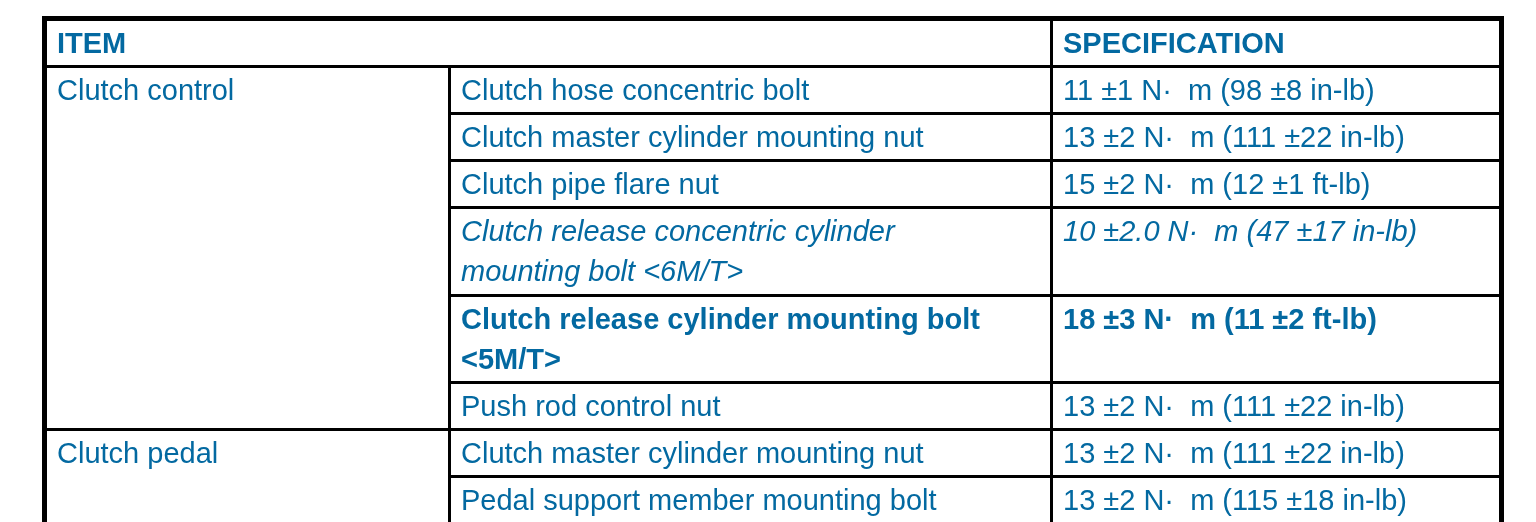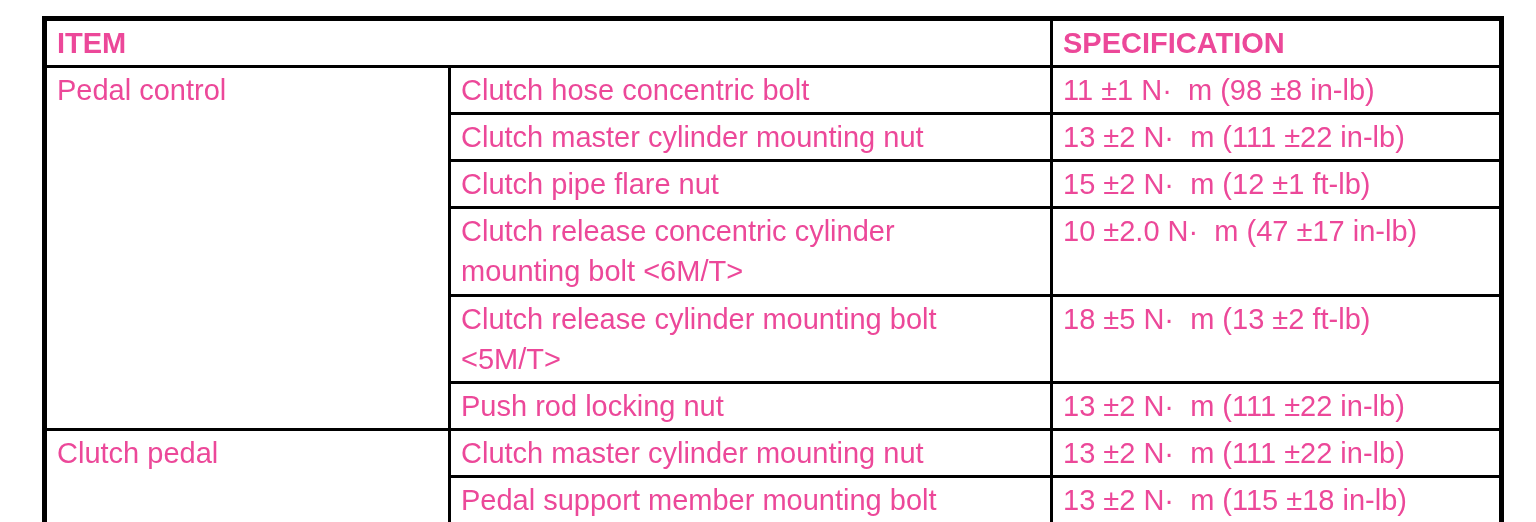--- a/index.html
+++ b/index.html
@@ -9,21 +9,21 @@
     width: 1536px;
     height: 522px;
     overflow: hidden;
   }
   .page {
     position: relative;
     width: 1536px;
     height: 522px;
     background: #ffffff;
     font-family: "Liberation Sans", "DejaVu Sans", sans-serif;
-    color: #ec4899;
+    color: #0369a1;
   }
   .spec-table-wrap {
     position: absolute;
     left: 42px;
     top: 16px;
   }
   table.spec-table {
     border-collapse: collapse;
     table-layout: fixed;
     width: 1457px;
@@ -42,66 +42,66 @@
     line-height: 40px;
     white-space: pre-wrap;
     overflow: hidden;
     letter-spacing: 0px;
   }
   table.spec-table th {
     font-weight: bold;
   }
   tr.h-header  { height: 45px; }
   tr.h-single  { height: 46px; }
-  tr.h-double1 { height: 88px; }
-  tr.h-double2 { height: 84px; }
+  tr.h-double1 { height: 88px; font-style: italic; }
+  tr.h-double2 { height: 84px; font-weight: bold; }
   tr.h-short   { height: 44px; }
 </style>
 </head>
 <body>
 
 <div class="page">
   <div class="spec-table-wrap">
     <table class="spec-table">
       <colgroup>
         <col class="c1">
         <col class="c2">
         <col class="c3">
       </colgroup>
       <tbody>
         <tr class="h-header">
           <th colspan="2">ITEM</th>
           <th>SPECIFICATION</th>
         </tr>
 
         <tr class="h-single">
-          <td rowspan="6">Pedal control</td>
+          <td rowspan="6">Clutch control</td>
           <td>Clutch hose concentric bolt</td>
           <td>11 ±1 N·  m (98 ±8 in-lb)</td>
         </tr>
         <tr class="h-single">
           <td>Clutch master cylinder mounting nut</td>
           <td>13 ±2 N·  m (111 ±22 in-lb)</td>
         </tr>
         <tr class="h-single">
           <td>Clutch pipe flare nut</td>
           <td>15 ±2 N·  m (12 ±1 ft-lb)</td>
         </tr>
         <tr class="h-double1">
           <td>Clutch release concentric cylinder
 mounting bolt &lt;6M/T&gt;</td>
           <td>10 ±2.0 N·  m (47 ±17 in-lb)</td>
         </tr>
         <tr class="h-double2">
           <td>Clutch release cylinder mounting bolt
 &lt;5M/T&gt;</td>
-          <td>18 ±5 N·  m (13 ±2 ft-lb)</td>
+          <td>18 ±3 N·  m (11 ±2 ft-lb)</td>
         </tr>
         <tr class="h-short">
-          <td>Push rod locking nut</td>
+          <td>Push rod control nut</td>
           <td>13 ±2 N·  m (111 ±22 in-lb)</td>
         </tr>
 
         <tr class="h-single">
           <td rowspan="2">Clutch pedal</td>
           <td>Clutch master cylinder mounting nut</td>
           <td>13 ±2 N·  m (111 ±22 in-lb)</td>
         </tr>
         <tr class="h-single">
           <td>Pedal support member mounting bolt</td>

